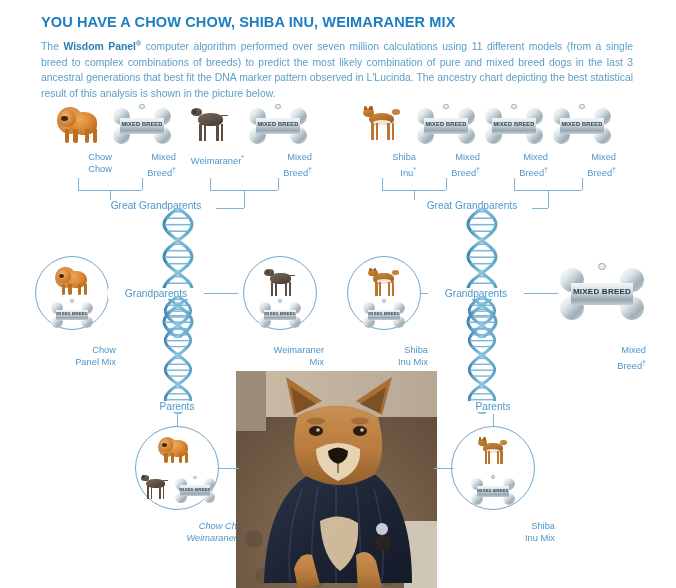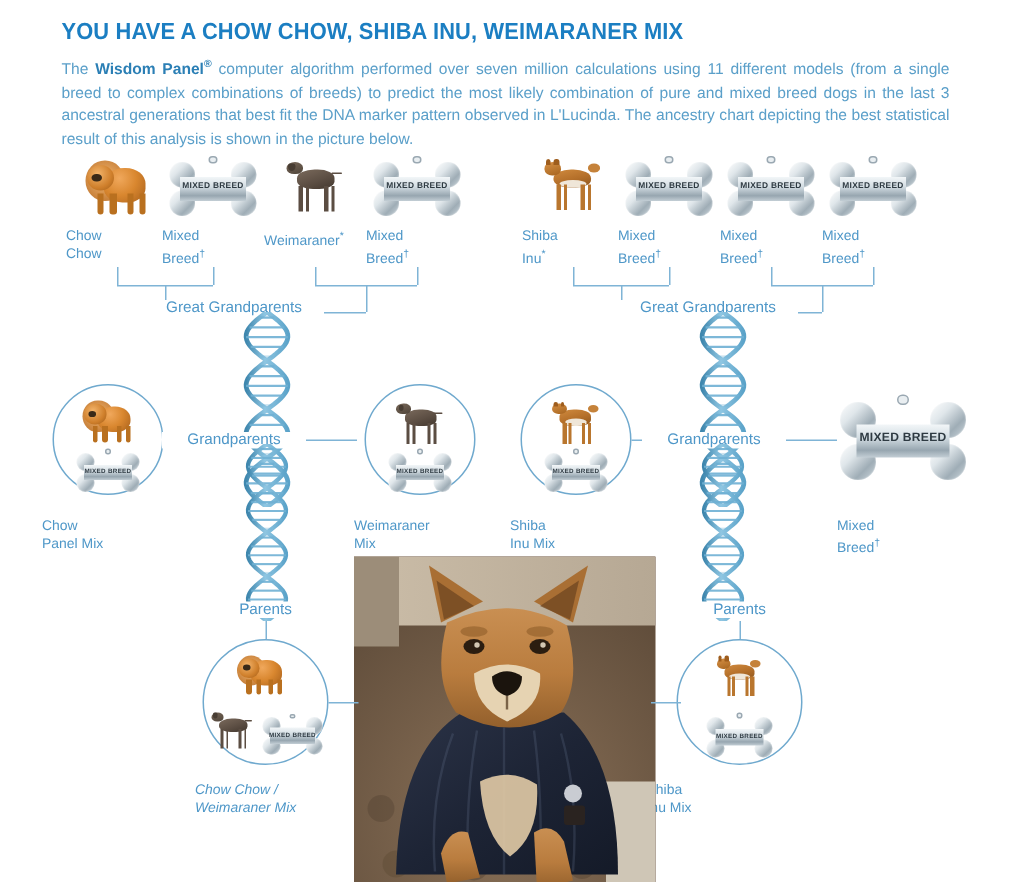--- a/index.html
+++ b/index.html
@@ -24,21 +24,21 @@
     position:absolute; left:41px; top:36px; width:592px;
     color:#5a9fc9; font-size:10.4px; line-height:15.4px;
     text-align:justify;
   }
   .intro b { color:#2b7fb5; font-weight:bold; }
   .intro sup { font-size:7px; vertical-align:super; }
 
   
   .lbl {
     position:absolute; color:#4e97c8; font-size:9.3px; line-height:11.6px;
-    text-align:left; white-space:pre-line;
+    text-align:right; white-space:pre-line;
   }
   .lbl sup { font-size:7px; vertical-align:super; }
   .genlabel {
     position:absolute; color:#4e97c8; font-size:10.2px;
     text-align:center; white-space:nowrap; background:#fff; padding:0 4px;
   }
 
   
   .vline { position:absolute; width:1px; background:#7fb4d6; }
   .hline { position:absolute; height:1px; background:#7fb4d6; }

